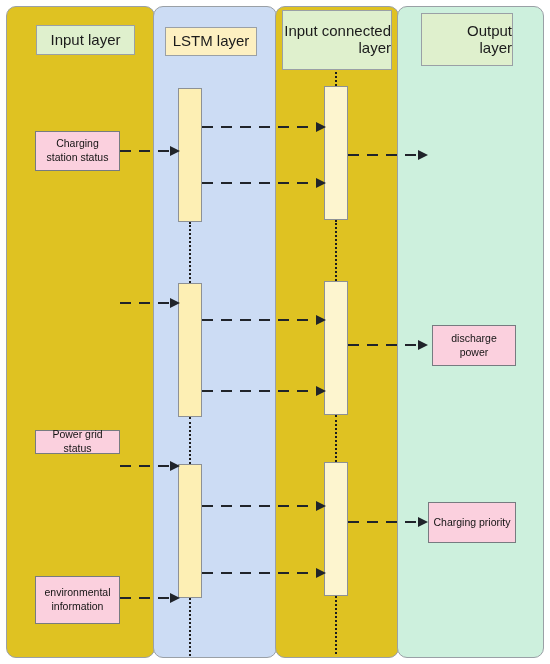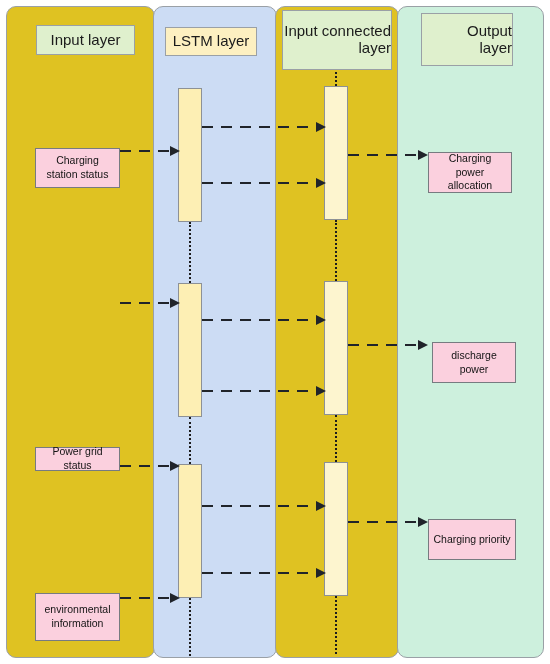--- a/index.html
+++ b/index.html
@@ -13,21 +13,21 @@
   .panel-output{background:#cdf0dd;}
 
   .hdr{position:absolute;box-sizing:border-box;border:1px solid #9aa0a6;
        display:flex;align-items:center;justify-content:center;text-align:center;
        font-size:15px;color:#1b1b1b;line-height:1.12;}
   .hdr-green{background:#dff0cd;text-align:right;}
   .hdr-yellow{background:#fdf0c1;}
 
   .iobox{position:absolute;box-sizing:border-box;border:1px solid #777b80;
          background:#fbd0de;display:flex;align-items:center;justify-content:center;
-         text-align:center;font-size:10.5px;color:#131313;line-height:1.32;padding:2px 4px;margin-top:17px;}
+         text-align:center;font-size:10.5px;color:#131313;line-height:1.32;padding:2px 4px;}
 
   .cell{position:absolute;box-sizing:border-box;border:1px solid #8d9196;
         background:#fdefb4;}
   .cell-fc{background:#fdf5cf;}
 
   .vdots{position:absolute;border-left:2px dotted #1c1c1c;}
 
   svg.wires{position:absolute;left:0;top:0;width:550px;height:664px;pointer-events:none;}
   .dash{stroke:#20242a;stroke-width:2.1;stroke-dasharray:11 8;fill:none;}
   .dashhead{fill:#20242a;}
@@ -61,23 +61,20 @@
   <div class="iobox" style="left:35px;top:131px;width:85px;height:40px;">
     <span>Charging station status</span>
   </div>
   <div class="iobox" style="left:35px;top:430px;width:85px;height:24px;">
     <span>Power grid status</span>
   </div>
   <div class="iobox" style="left:35px;top:576px;width:85px;height:48px;">
     <span>environmental information</span>
   </div>
 
-  <div class="iobox" style="left:428px;top:135px;width:84px;height:41px;">
-    <span>Charging power allocation</span>
-  </div>
   <div class="iobox" style="left:432px;top:325px;width:84px;height:41px;justify-content:center;">
     <span>discharge power</span>
   </div>
   <div class="iobox" style="left:428px;top:502px;width:88px;height:41px;">
     <span>Charging priority</span>
   </div>
 
   <div class="cell" style="left:178px;top:88px;width:24px;height:134px;"></div>
   <div class="cell" style="left:178px;top:283px;width:24px;height:134px;"></div>
   <div class="cell" style="left:178px;top:464px;width:24px;height:134px;"></div>

